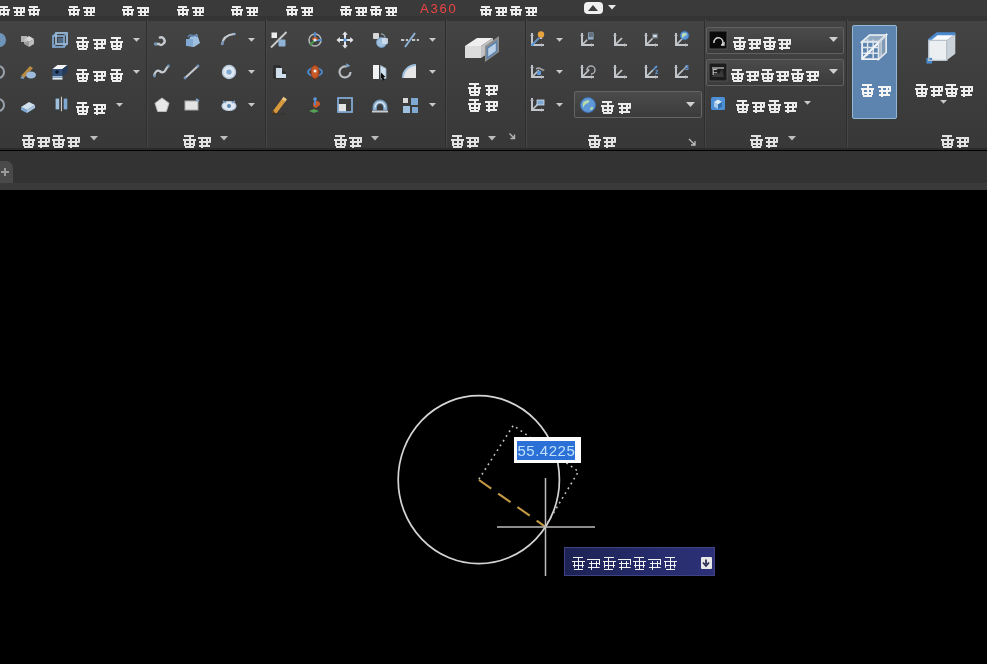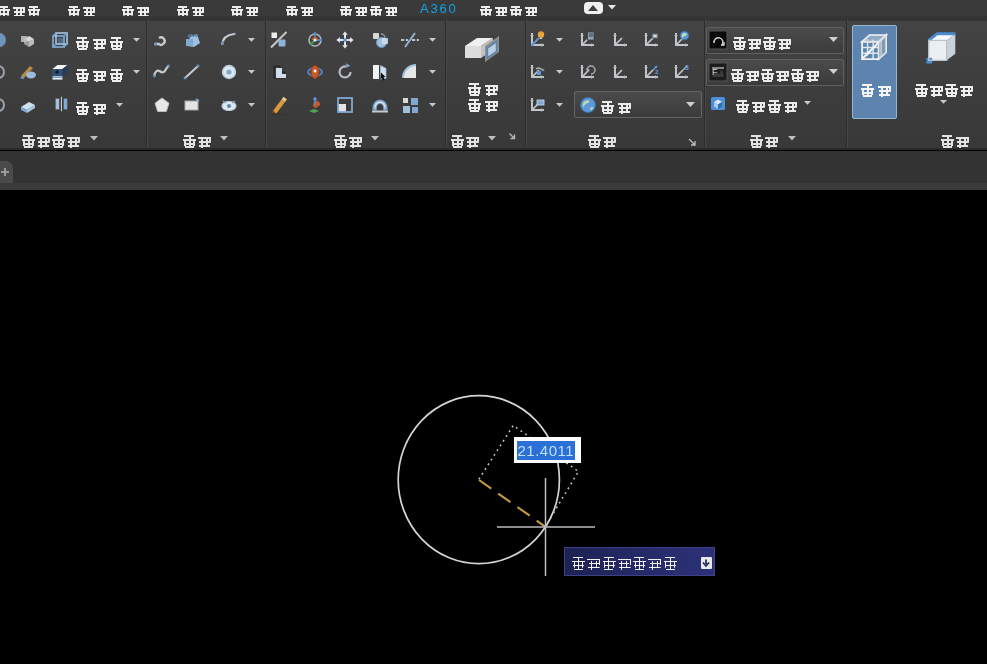--- a/index.html
+++ b/index.html
@@ -38,21 +38,21 @@
 
 <div class="abs" style="left:0;top:0;width:987px;height:17px;background:#3a3a3a"></div>
 <div class="abs" style="left:-2px;top:2px"><i class="hz a " style="width:12px;height:12px;margin-right:3px;color:#ececec"></i><i class="hz b " style="width:12px;height:12px;margin-right:3px;color:#ececec"></i><i class="hz a " style="width:12px;height:12px;margin-right:3px;color:#ececec"></i></div>
 <div class="abs" style="left:68px;top:2px"><i class="hz a " style="width:12px;height:12px;margin-right:3px;color:#ececec"></i><i class="hz b " style="width:12px;height:12px;margin-right:3px;color:#ececec"></i></div>
 <div class="abs" style="left:122px;top:2px"><i class="hz a " style="width:12px;height:12px;margin-right:3px;color:#ececec"></i><i class="hz b " style="width:12px;height:12px;margin-right:3px;color:#ececec"></i></div>
 <div class="abs" style="left:177px;top:2px"><i class="hz a " style="width:12px;height:12px;margin-right:3px;color:#ececec"></i><i class="hz b " style="width:12px;height:12px;margin-right:3px;color:#ececec"></i></div>
 <div class="abs" style="left:231px;top:2px"><i class="hz a " style="width:12px;height:12px;margin-right:3px;color:#ececec"></i><i class="hz b " style="width:12px;height:12px;margin-right:3px;color:#ececec"></i></div>
 <div class="abs" style="left:286px;top:2px"><i class="hz a " style="width:12px;height:12px;margin-right:3px;color:#ececec"></i><i class="hz b " style="width:12px;height:12px;margin-right:3px;color:#ececec"></i></div>
 <div class="abs" style="left:340px;top:2px"><i class="hz a " style="width:12px;height:12px;margin-right:3px;color:#ececec"></i><i class="hz b " style="width:12px;height:12px;margin-right:3px;color:#ececec"></i><i class="hz a " style="width:12px;height:12px;margin-right:3px;color:#ececec"></i><i class="hz b " style="width:12px;height:12px;margin-right:3px;color:#ececec"></i></div>
 <div class="abs" style="left:480px;top:2px"><i class="hz a " style="width:12px;height:12px;margin-right:3px;color:#ececec"></i><i class="hz b " style="width:12px;height:12px;margin-right:3px;color:#ececec"></i><i class="hz a " style="width:12px;height:12px;margin-right:3px;color:#ececec"></i><i class="hz b " style="width:12px;height:12px;margin-right:3px;color:#ececec"></i></div>
-<div class="abs" style="left:420px;top:1px;color:#0ea5e9;font-size:13px;letter-spacing:1.8px">A360</div>
+<div class="abs" style="left:420px;top:1px;color:#ef4444;font-size:13px;letter-spacing:1.8px">A360</div>
 <div class="abs" style="left:583.5px;top:2px;width:19px;height:11.5px;background:#f0f0f0;border-radius:4px"></div>
 <svg class="abs" style="left:587px;top:4.5px" width="12" height="7" viewBox="0 0 12 7">
     <path d="M6 0 L11 6 H1 Z" fill="#3f3f3f"></path>
   </svg>
 <svg style="position:absolute;left:608px;top:4.5px" width="8" height="5.4" viewBox="0 0 8 5.4">
     <path d="M0 0 L8 0 L4.0 4.4 Z" fill="#e8e8e8"></path>
   </svg>
 <div class="abs" style="left:0;top:17px;width:987px;height:133px;background:linear-gradient(#444444 0%,#3d3d3d 55%,#383838 100%);border-bottom:2px solid #2b2b2b"></div>
 <div class="abs" style="left:0;top:16px;width:987px;height:5px;background:#343434"></div>
 <div class="abs" style="left:145.5px;top:19px;width:1px;height:128px;background:#2e2e2e"></div>
@@ -461,18 +461,18 @@
 <div class="abs" style="left:0;top:183px;width:987px;height:7px;background:#3a3a3a"></div>
 <svg class="abs" style="left:0;top:190px" width="987" height="474" viewBox="0 190 987 474">
 <ellipse cx="478.8" cy="479.7" rx="80.6" ry="84" fill="none" stroke="#d4d4d4" stroke-width="1.7"></ellipse>
 <polyline points="478.9,479.2 513.3,425.4 578.5,471.5 545.3,526.5" fill="none" stroke="#c2c2c2" stroke-width="1.6" stroke-dasharray="1.8 3.8"></polyline>
 <line x1="479" y1="480" x2="545.5" y2="526.8" stroke="#c39a43" stroke-width="2.1" stroke-dasharray="15 8.5"></line>
 <line x1="497" y1="527" x2="595" y2="527" stroke="#bcbcbc" stroke-width="1.5"></line>
 <line x1="545.5" y1="478" x2="545.5" y2="576" stroke="#bcbcbc" stroke-width="1.5"></line>
 </svg>
 <div class="abs" style="left:514px;top:437px;width:67px;height:26px;background:#fdfdfd"></div>
 <div class="abs" style="left:517px;top:440.5px;width:58px;height:19.5px;background:#2a70d6"></div>
-<div class="abs" style="left:517.5px;top:441px;color:#bfe0fb;font-size:15px;line-height:20px;letter-spacing:0.5px">21.4011</div>
+<div class="abs" style="left:517.5px;top:441px;color:#bfe0fb;font-size:15px;line-height:20px;letter-spacing:0.5px">55.4225</div>
 <div class="abs" style="left:563.5px;top:547px;width:151.5px;height:28.5px;background:linear-gradient(90deg,#1d2253 0%,#262c6b 60%,#2c3178 100%);border:1px solid #3d4284"></div>
 <div class="abs" style="left:572px;top:554px"><i class="hz ta " style="width:13px;height:13px;margin-right:2.3px;color:#f2f2f2"></i><i class="hz tb " style="width:13px;height:13px;margin-right:2.3px;color:#f2f2f2"></i><i class="hz ta " style="width:13px;height:13px;margin-right:2.3px;color:#f2f2f2"></i><i class="hz tb " style="width:13px;height:13px;margin-right:2.3px;color:#f2f2f2"></i><i class="hz ta " style="width:13px;height:13px;margin-right:2.3px;color:#f2f2f2"></i><i class="hz tb " style="width:13px;height:13px;margin-right:2.3px;color:#f2f2f2"></i><i class="hz ta " style="width:13px;height:13px;margin-right:2.3px;color:#f2f2f2"></i></div>
 <div class="abs" style="left:700.5px;top:557px;width:11px;height:11.5px;background:#e8e8e8;border-radius:1px"></div>
 <svg class="abs" style="left:702px;top:558.5px" width="8" height="9" viewBox="0 0 8 9">
     <path d="M4 0.5 v4.5 M1 3.5 L4 7 L7 3.5" stroke="#23284f" stroke-width="1.7" fill="none"></path>
   </svg>
 </body></html>

